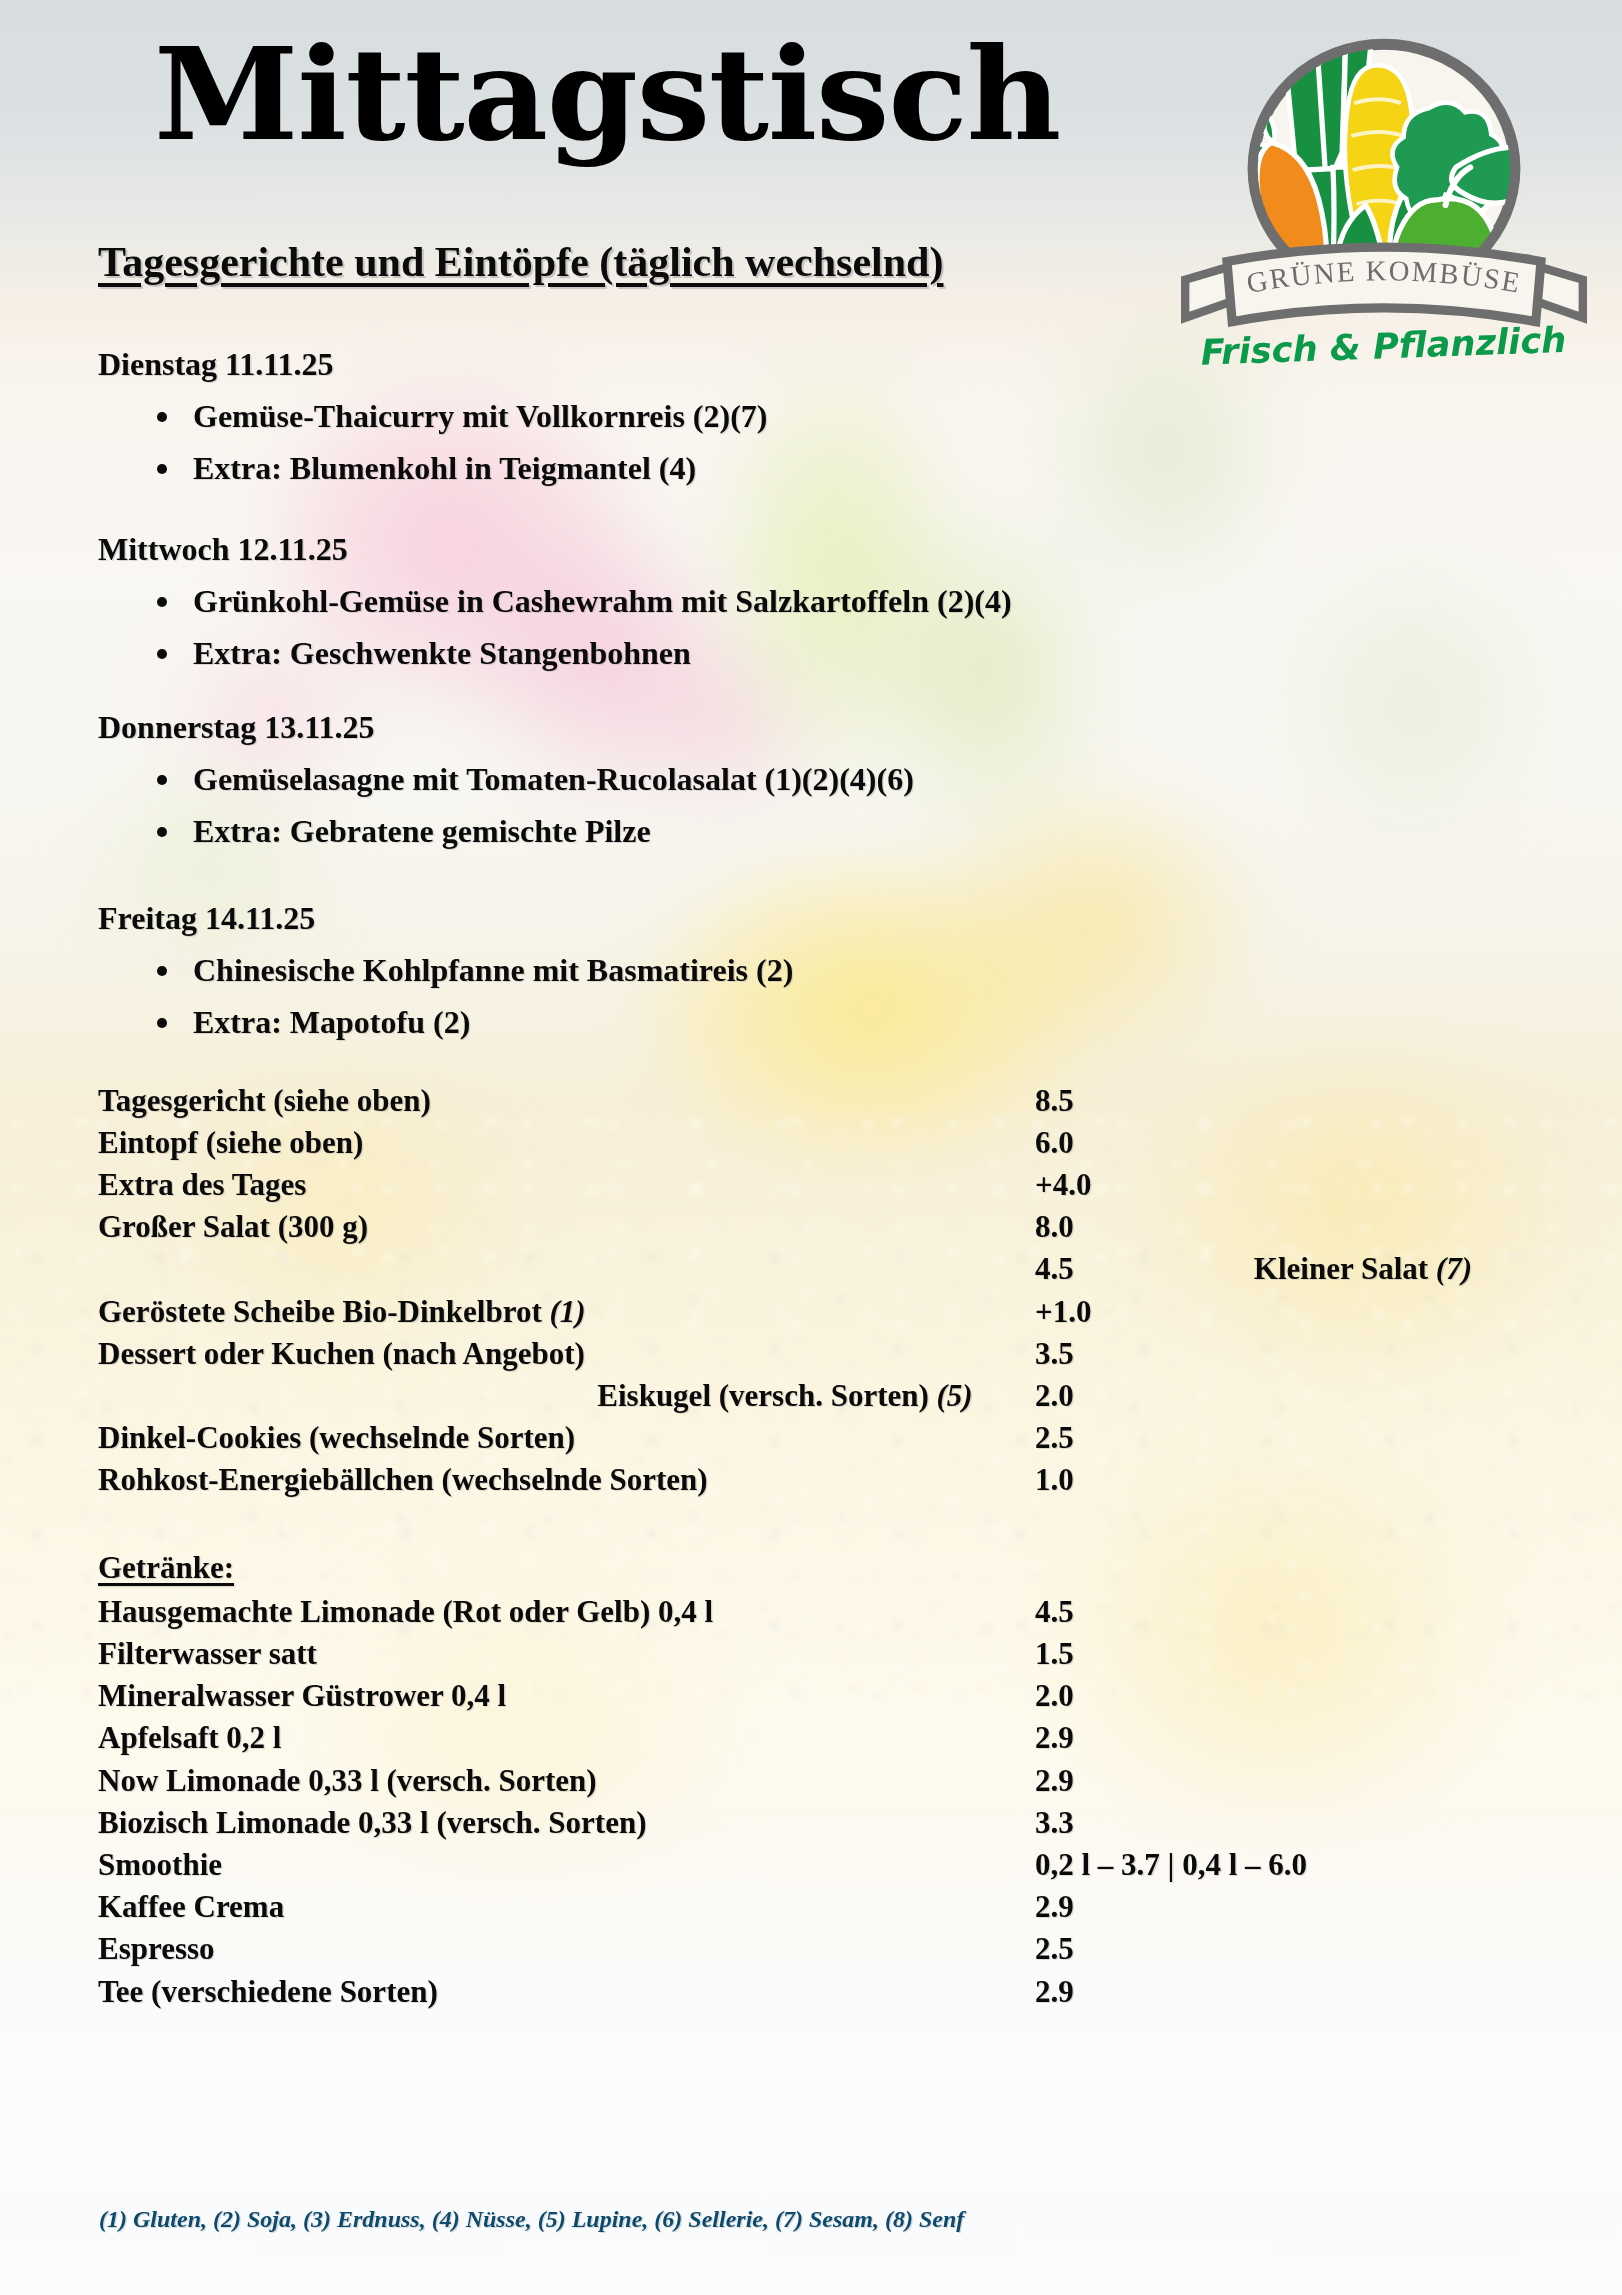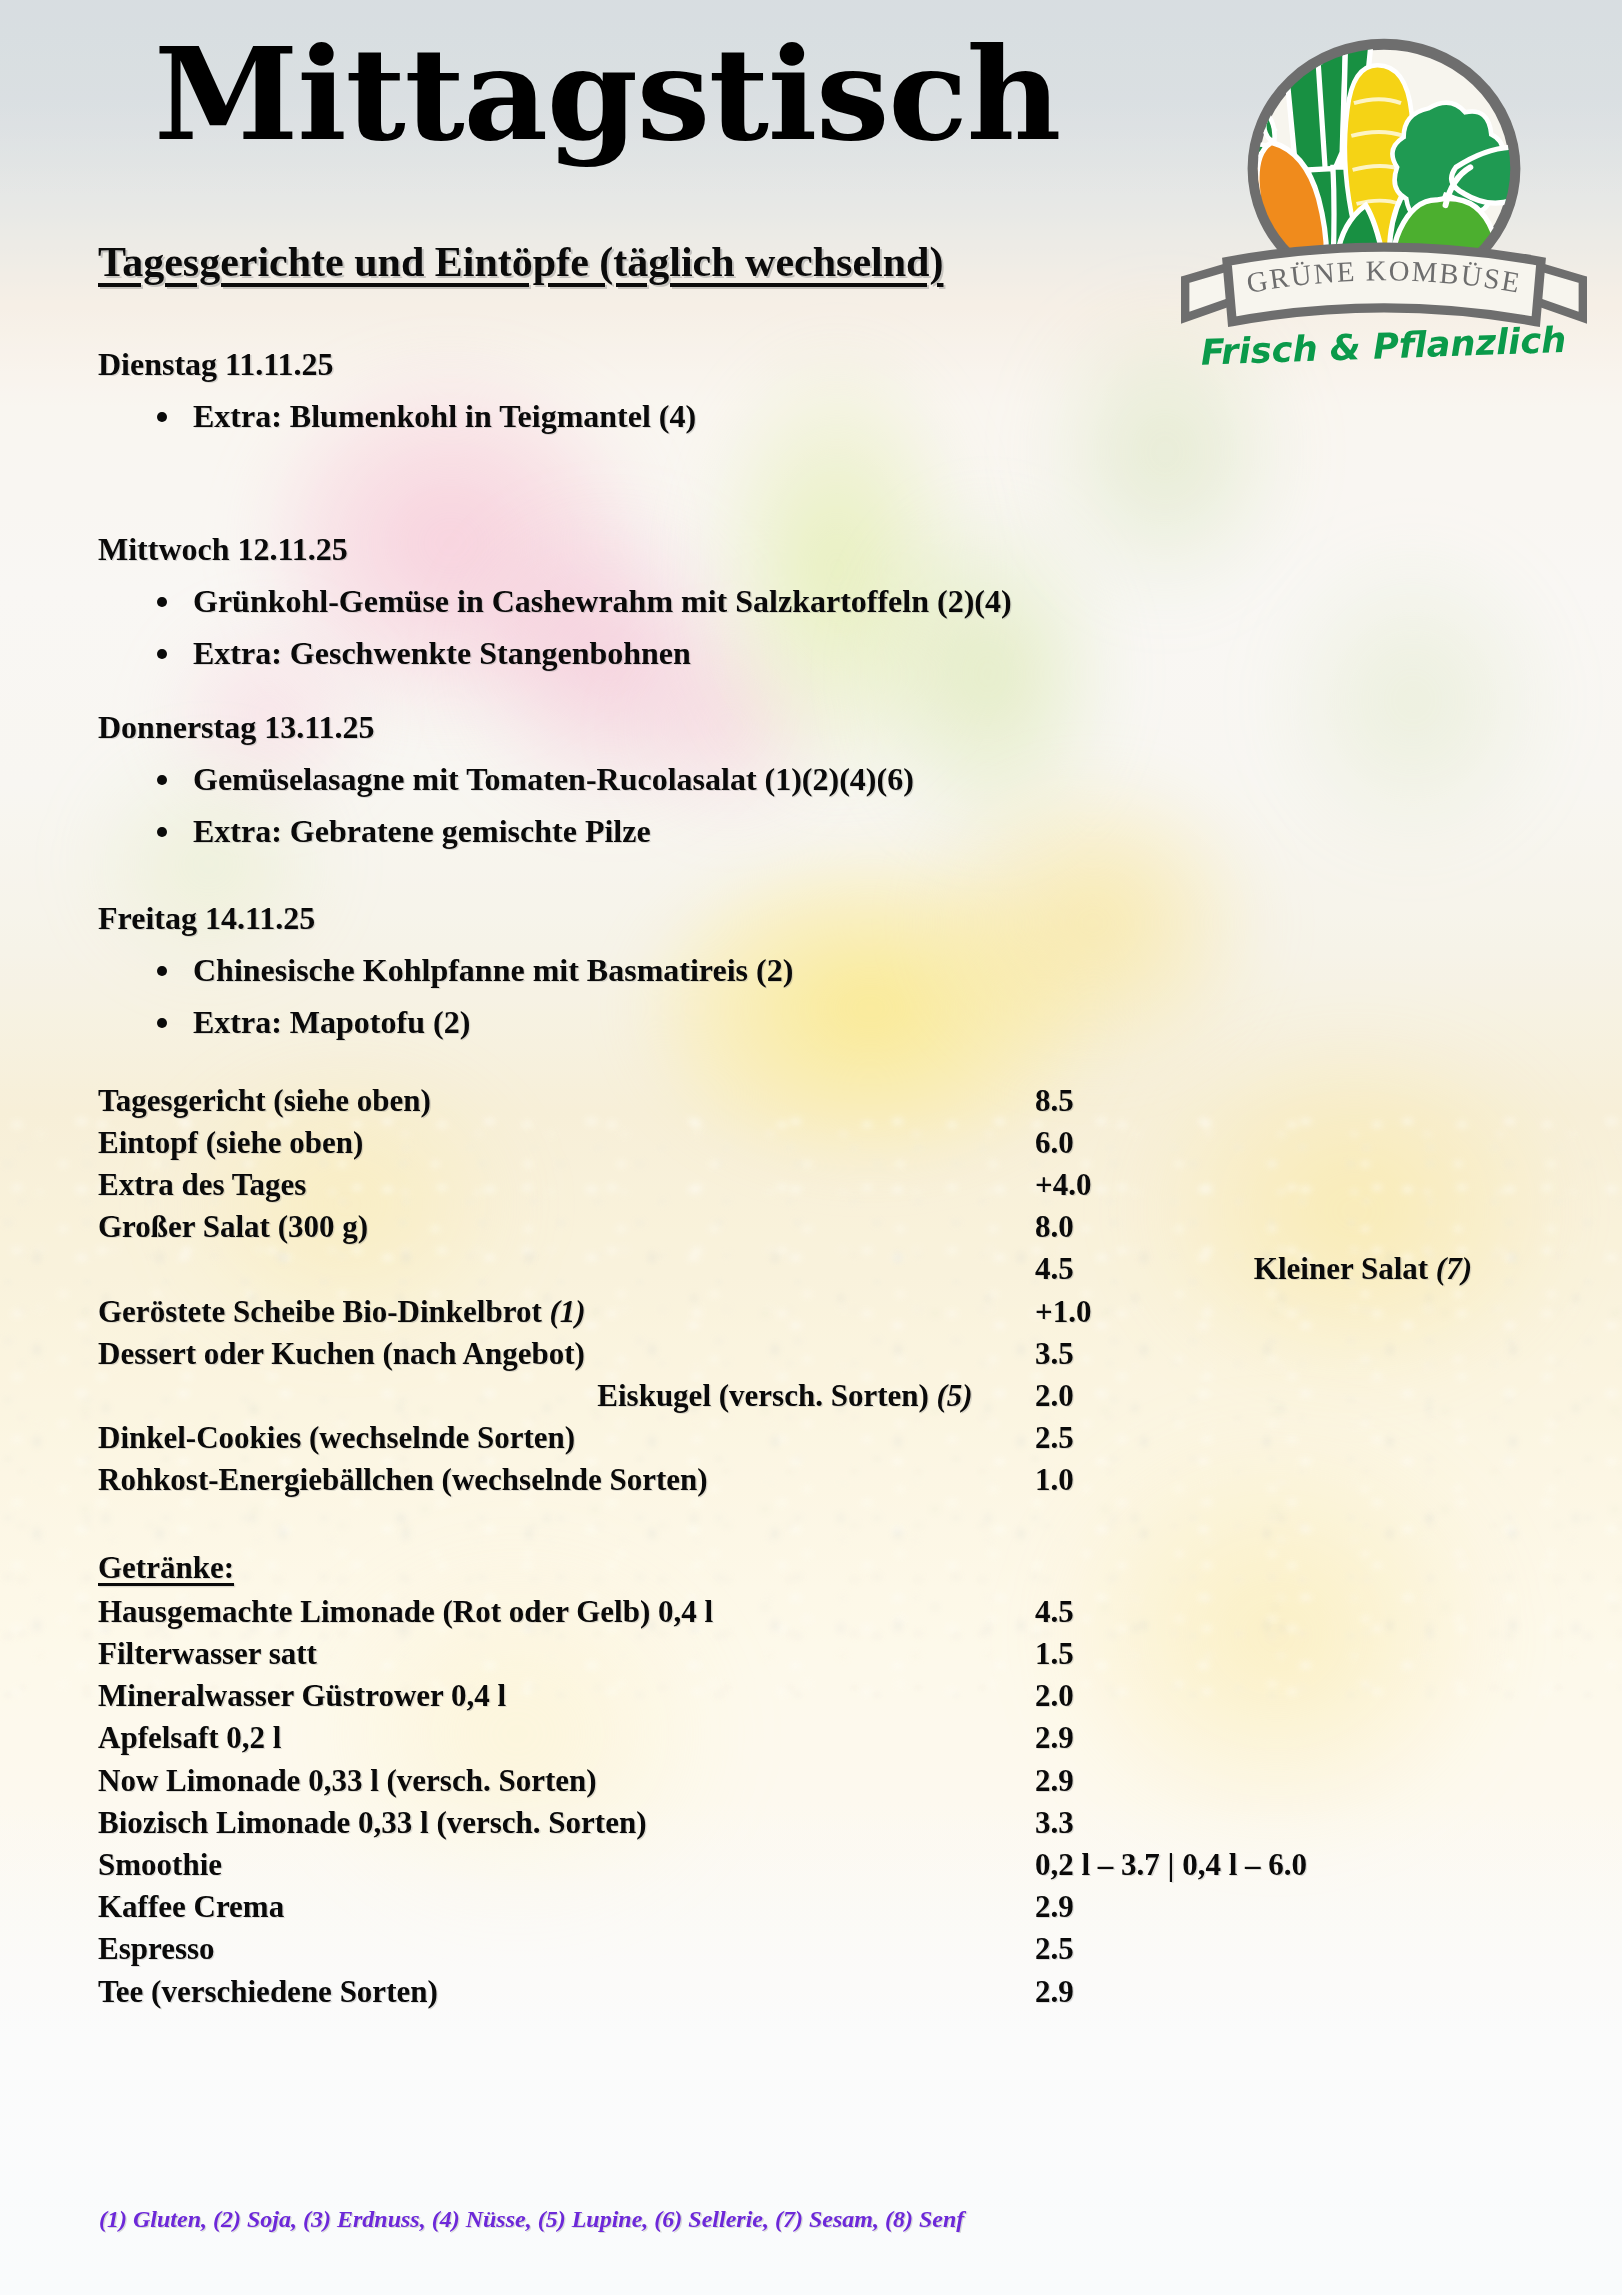--- a/index.html
+++ b/index.html
@@ -166,21 +166,21 @@
     position:absolute;left:98px;
     font-family:"Liberation Serif","DejaVu Serif",serif;
     font-weight:bold;font-size:31px;line-height:1;color:#0a0a0a;
     text-decoration:underline;text-underline-offset:5.2px;
     text-shadow:1.3px 1.3px 0 rgba(130,130,130,.26);
   }
 
   .allergens{
     position:absolute;left:99px;top:2207px;
     font-family:"Liberation Serif","DejaVu Serif",serif;
-    font-weight:bold;font-style:italic;font-size:24px;line-height:1;color:#6d28d9;
+    font-weight:bold;font-style:italic;font-size:24px;line-height:1;color:#0c4a6e;
     text-shadow:1.3px 1.3px 0 rgba(140,140,140,.30);
     white-space:nowrap;
   }
 
   
   #logo{position:absolute;left:1181px;top:5.2px;width:406px;height:386px;}
 </style>
 </head>
 <body>
 
@@ -268,20 +268,21 @@
           <textPath href="#bp" startOffset="50%" text-anchor="middle" id="bannerText">GRÜNE KOMBÜSE</textPath>
         </text>
       </g>
 
       <text x="310" y="540" text-anchor="middle" font-family="DejaVu Sans, sans-serif" font-size="54" font-style="italic" font-weight="bold" fill="#0a9a4a" transform="rotate(-2 310 540)" id="taglineText">Frisch &amp; Pflanzlich</text>
     </svg>
   </div>
 
   <div class="daysec" style="top:348px">
     <div class="dayhead">Dienstag 11.11.25</div>
+    <div class="dayitem">Gemüse-Thaicurry mit Vollkornreis (2)(7)</div>
     <div class="dayitem">Extra: Blumenkohl in Teigmantel (4)</div>
   </div>
 
   <div class="daysec" style="top:533px">
     <div class="dayhead">Mittwoch 12.11.25</div>
     <div class="dayitem">Grünkohl-Gemüse in Cashewrahm mit Salzkartoffeln (2)(4)</div>
     <div class="dayitem">Extra: Geschwenkte Stangenbohnen</div>
   </div>
 
   <div class="daysec" style="top:711px">

